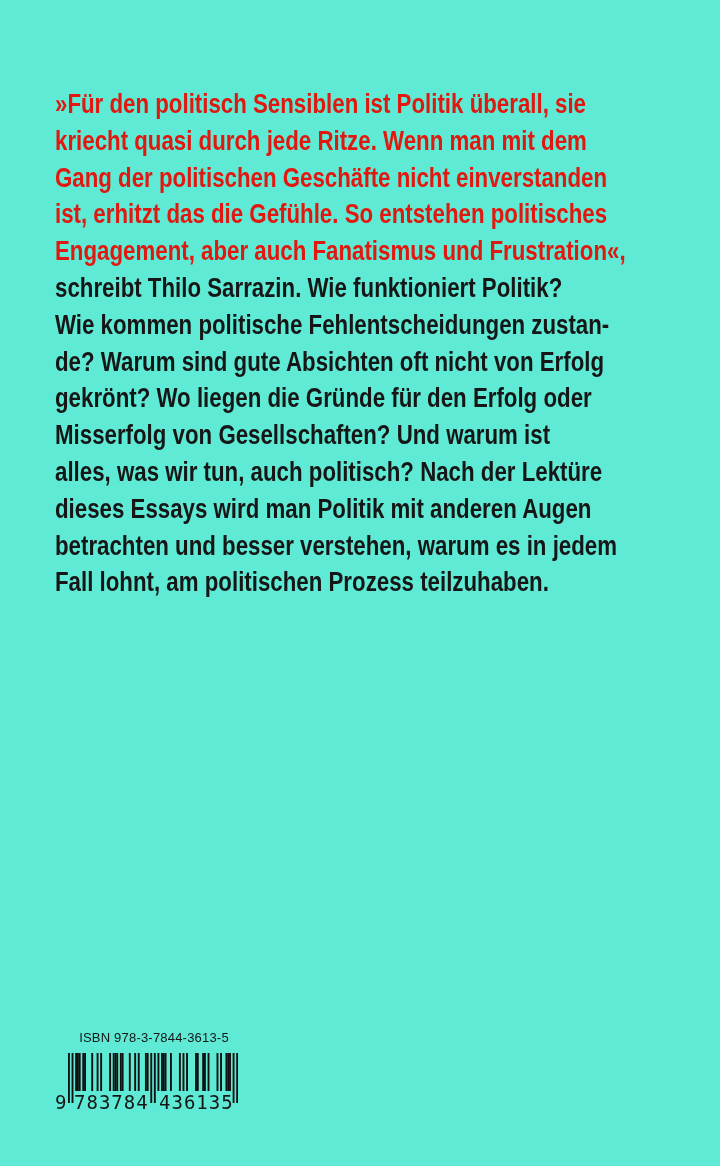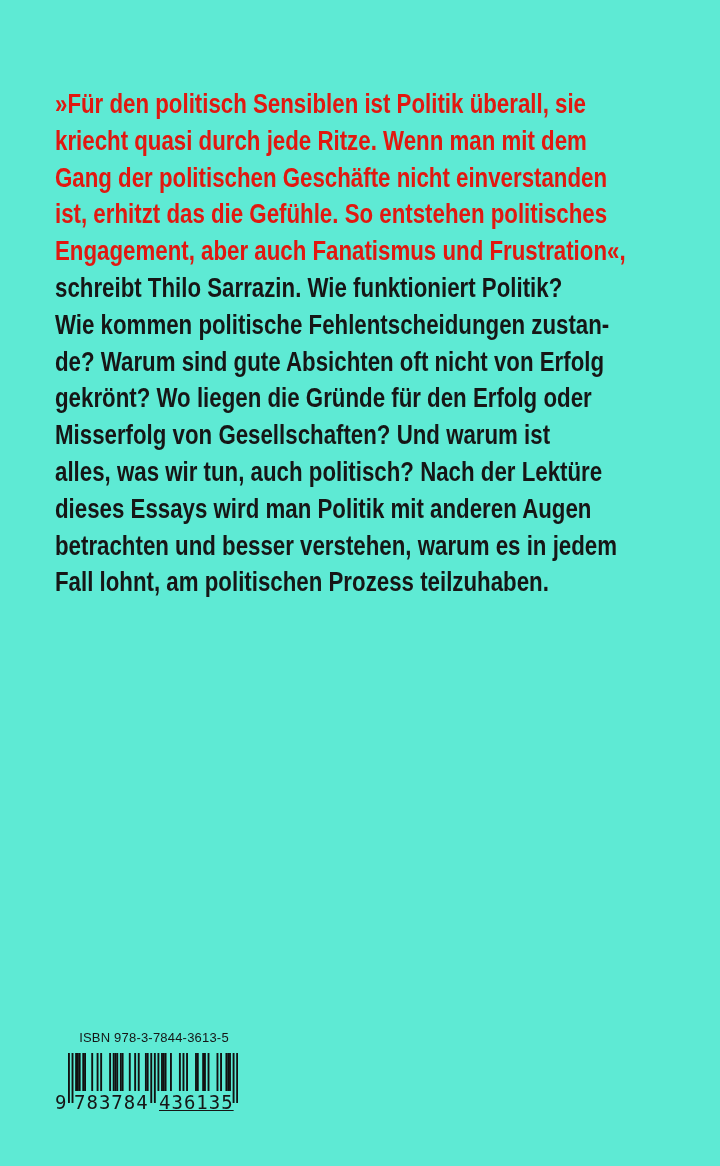--- a/index.html
+++ b/index.html
@@ -83,21 +83,20 @@
     text-align: left;
     letter-spacing: 1px;
     flex: none;
   }
   .d-g2 {
     width: 72px;
     margin-left: 11px;
     text-align: center;
     letter-spacing: 1px;
     flex: none;
-    text-decoration: underline;
   }
 </style>
 </head>
 <body>
 
 <div class="cover">
 
   <div class="blurb">
     <div class="line-block" style="color: rgb(225, 24, 16);">»Für den politisch Sensiblen ist Politik überall, sie
 kriecht quasi durch jede Ritze. Wenn man mit dem

